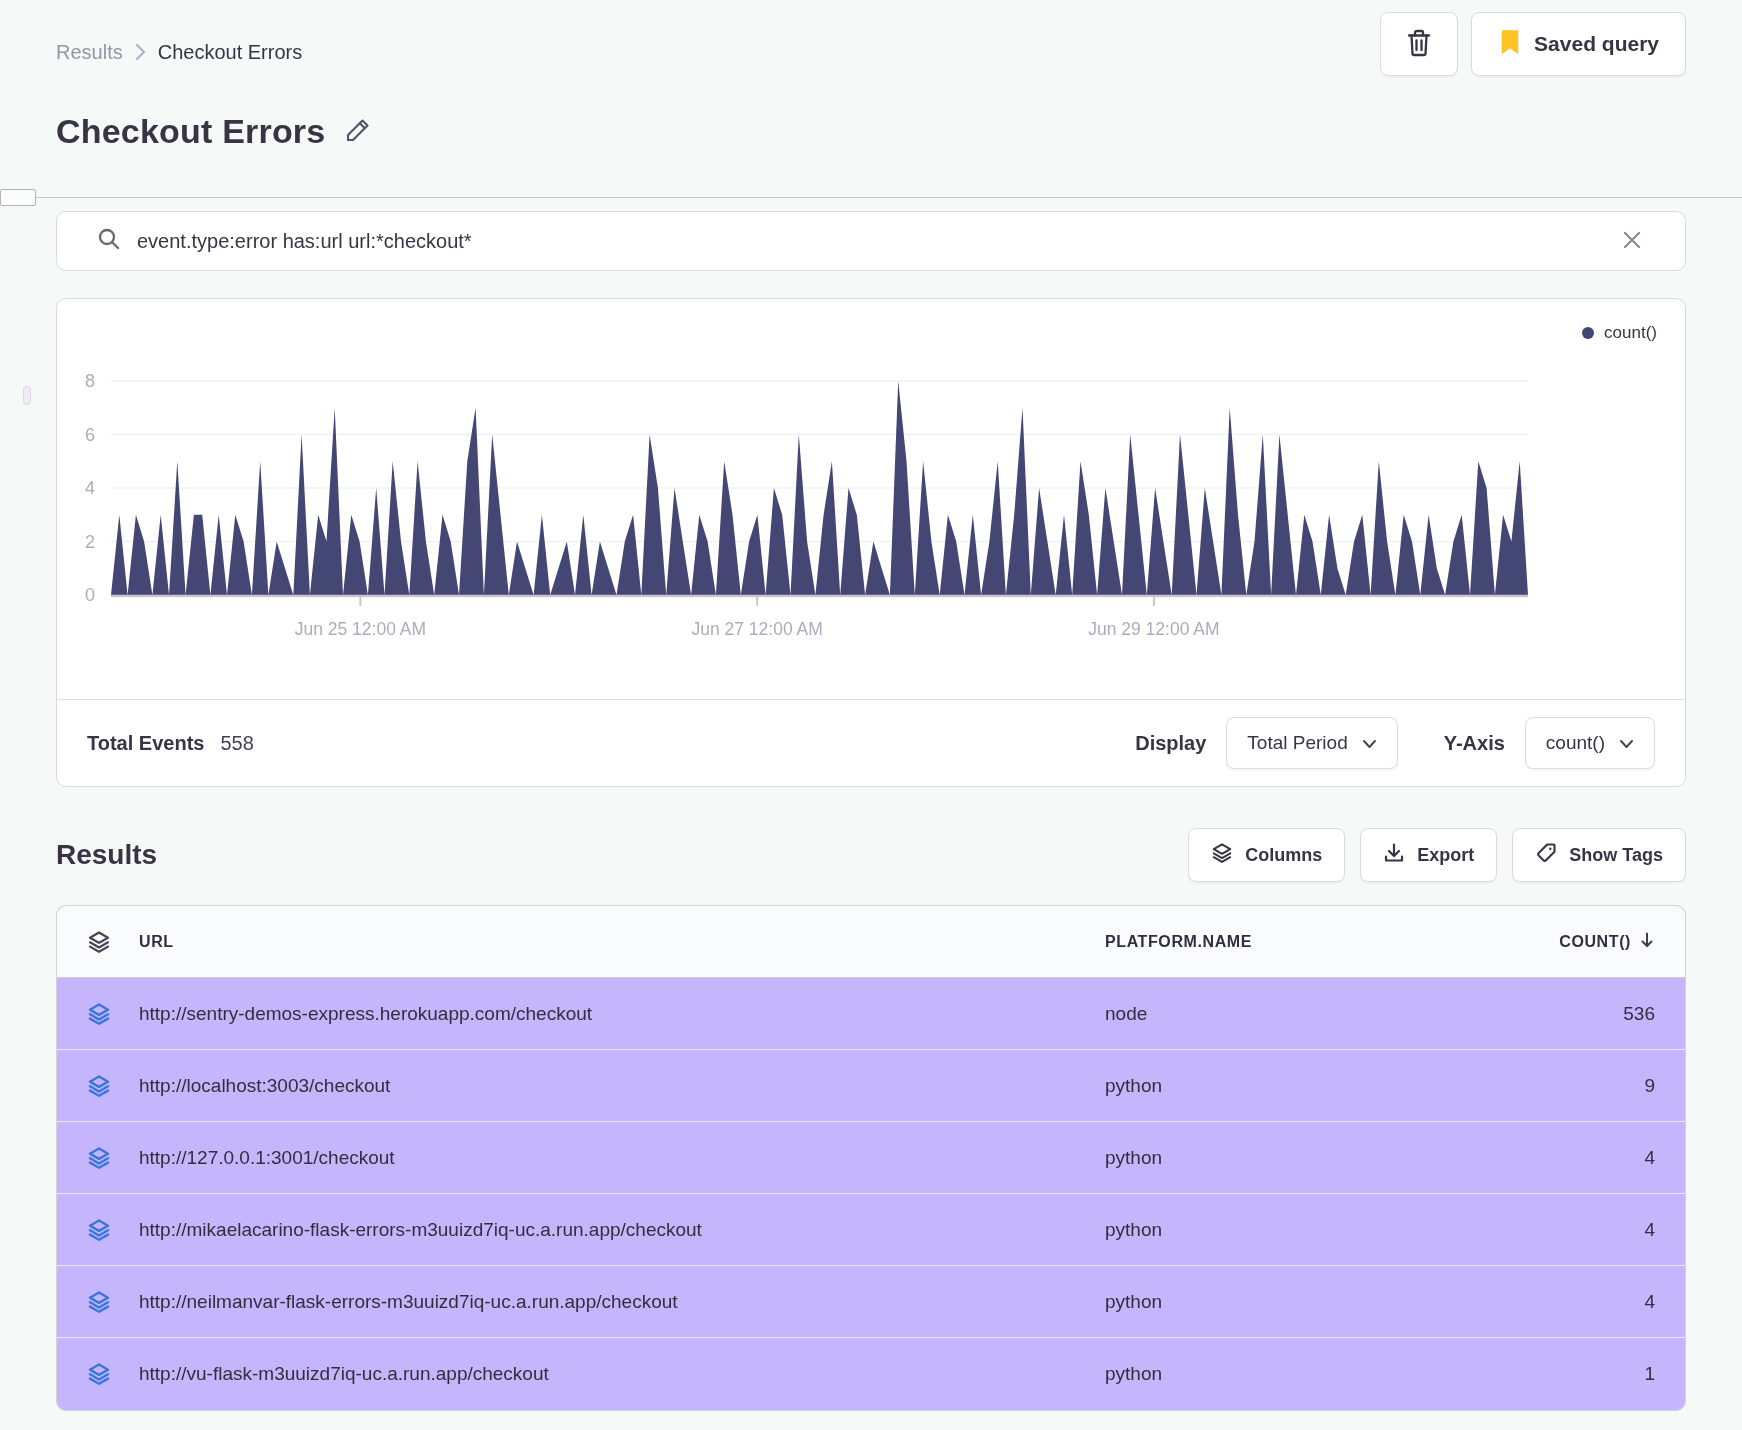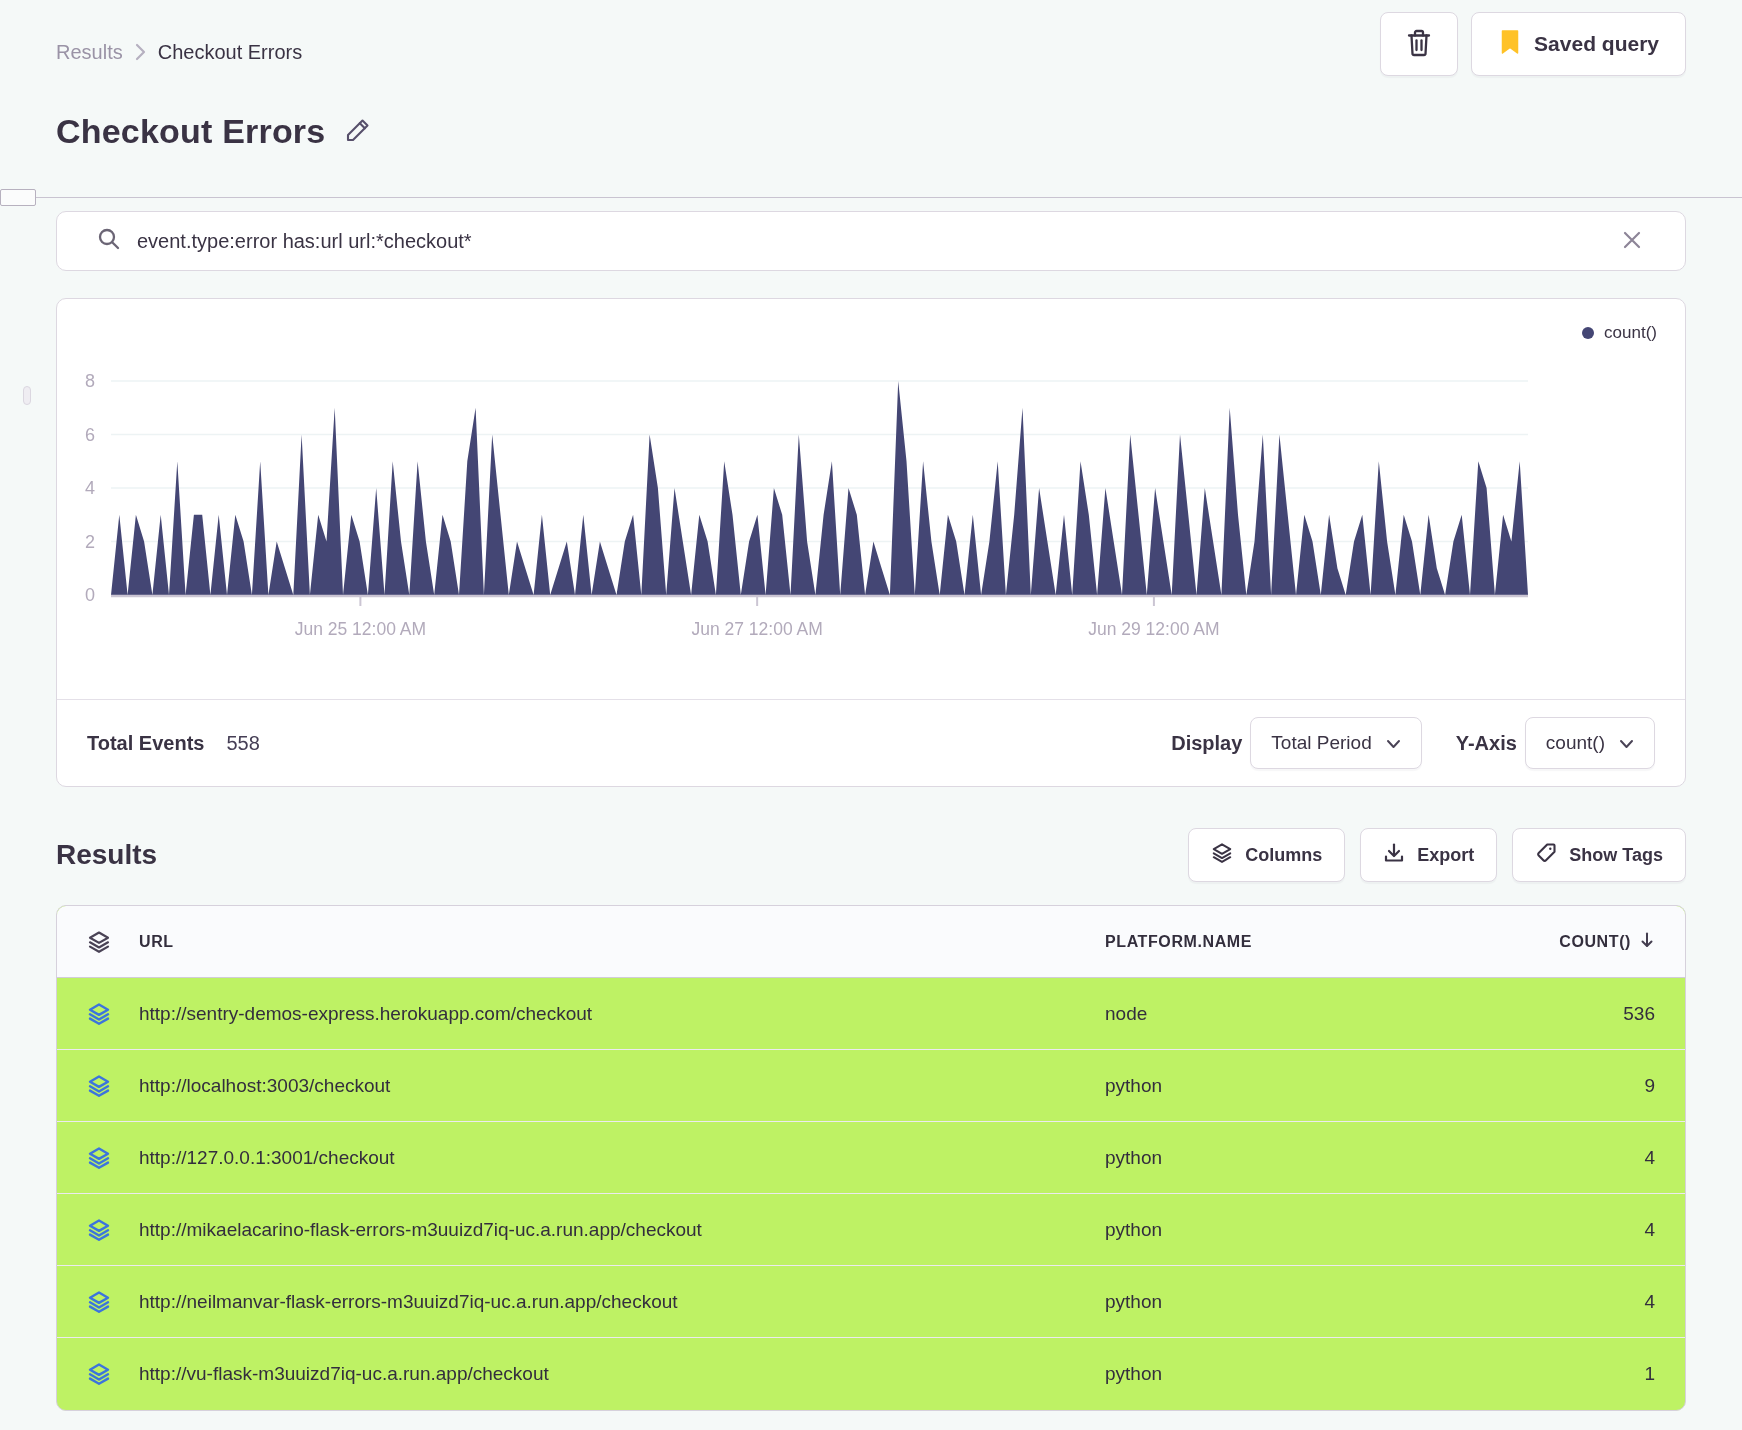--- a/index.html
+++ b/index.html
@@ -80,35 +80,35 @@
   .chart-plot { position: absolute; top: 0; left: 0; width: 1477px; height: 312px; margin-top: 28px; }
   .chart-footer {
     position: absolute; left: 0; right: 0; bottom: 0;
     height: 87px;
     border-top: 1.5px solid #e4e0e8;
     display: flex; align-items: center; justify-content: space-between;
     padding: 0 30px;
   }
   .total-events { display: flex; align-items: baseline; gap: 16px; font-size: 20px; }
   .total-events .lbl { font-weight: bold; color: #3a3344; }
-  .total-events .val { color: #453e55; margin-left: 6px; }
-  .footer-controls { display: flex; align-items: center; gap: 8px; }
+  .total-events .val { color: #453e55; }
+  .footer-controls { display: flex; align-items: center; gap: 20px; }
   .control-label { font-size: 20px; font-weight: bold; color: #3a3344; }
   .dropdown-btn { height: 52px; padding: 0 20px; font-size: 19px; font-weight: 500; gap: 14px; }
   .yaxis-group { margin-left: 26px; }
   .results-toolbar {
     margin: 41px 56px 0 56px;
     display: flex; align-items: center; justify-content: space-between;
   }
   .results-heading { font-size: 28px; font-weight: bold; color: #3a3344; }
   .toolbar-buttons { display: flex; gap: 15px; }
   .toolbar-btn { height: 54px; padding: 0 22px; font-size: 18px; font-weight: bold; gap: 12px; }
   .table-card {
     margin: 23px 56px 0 56px;
-    background: #bef264;
+    background: #c4b5fd;
     border: 1.5px solid #d6d1dc;
     border-radius: 10px;
     overflow: hidden;
   }
   .t-row { display: flex; align-items: center; height: 72px; padding: 0 30px; }
   .t-head {
     background: #fafbfd;
     border-bottom: 1.5px solid #d1ccd8;
     color: #433d4f;
   }

